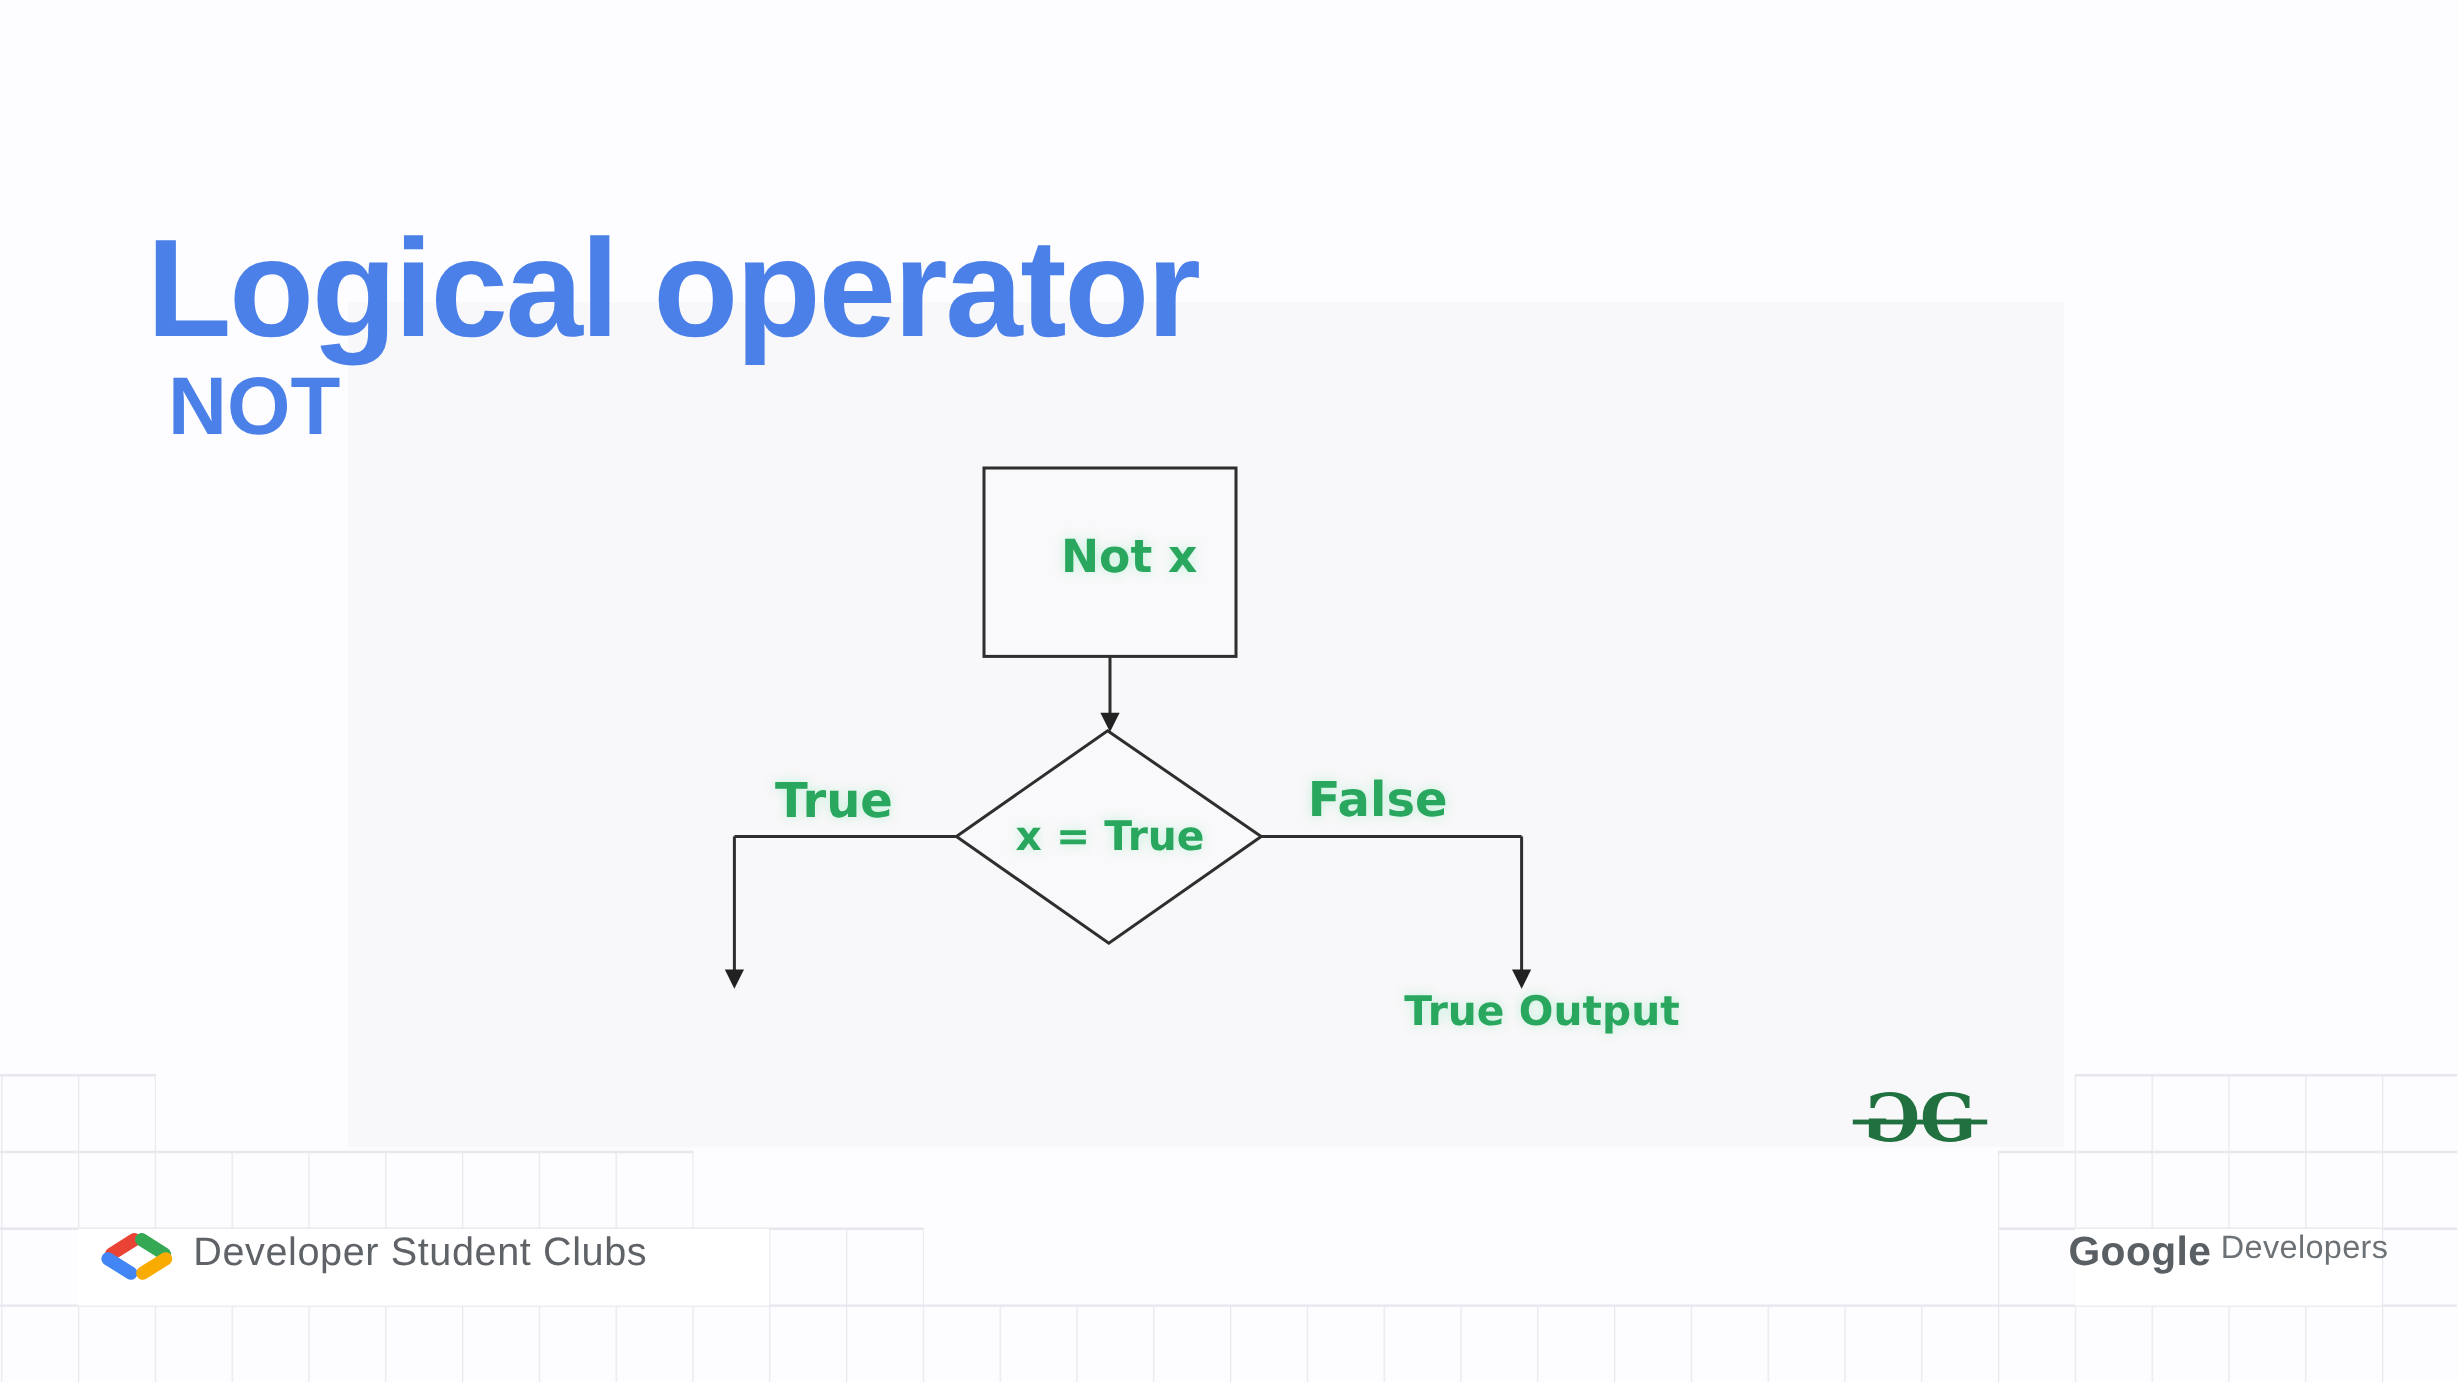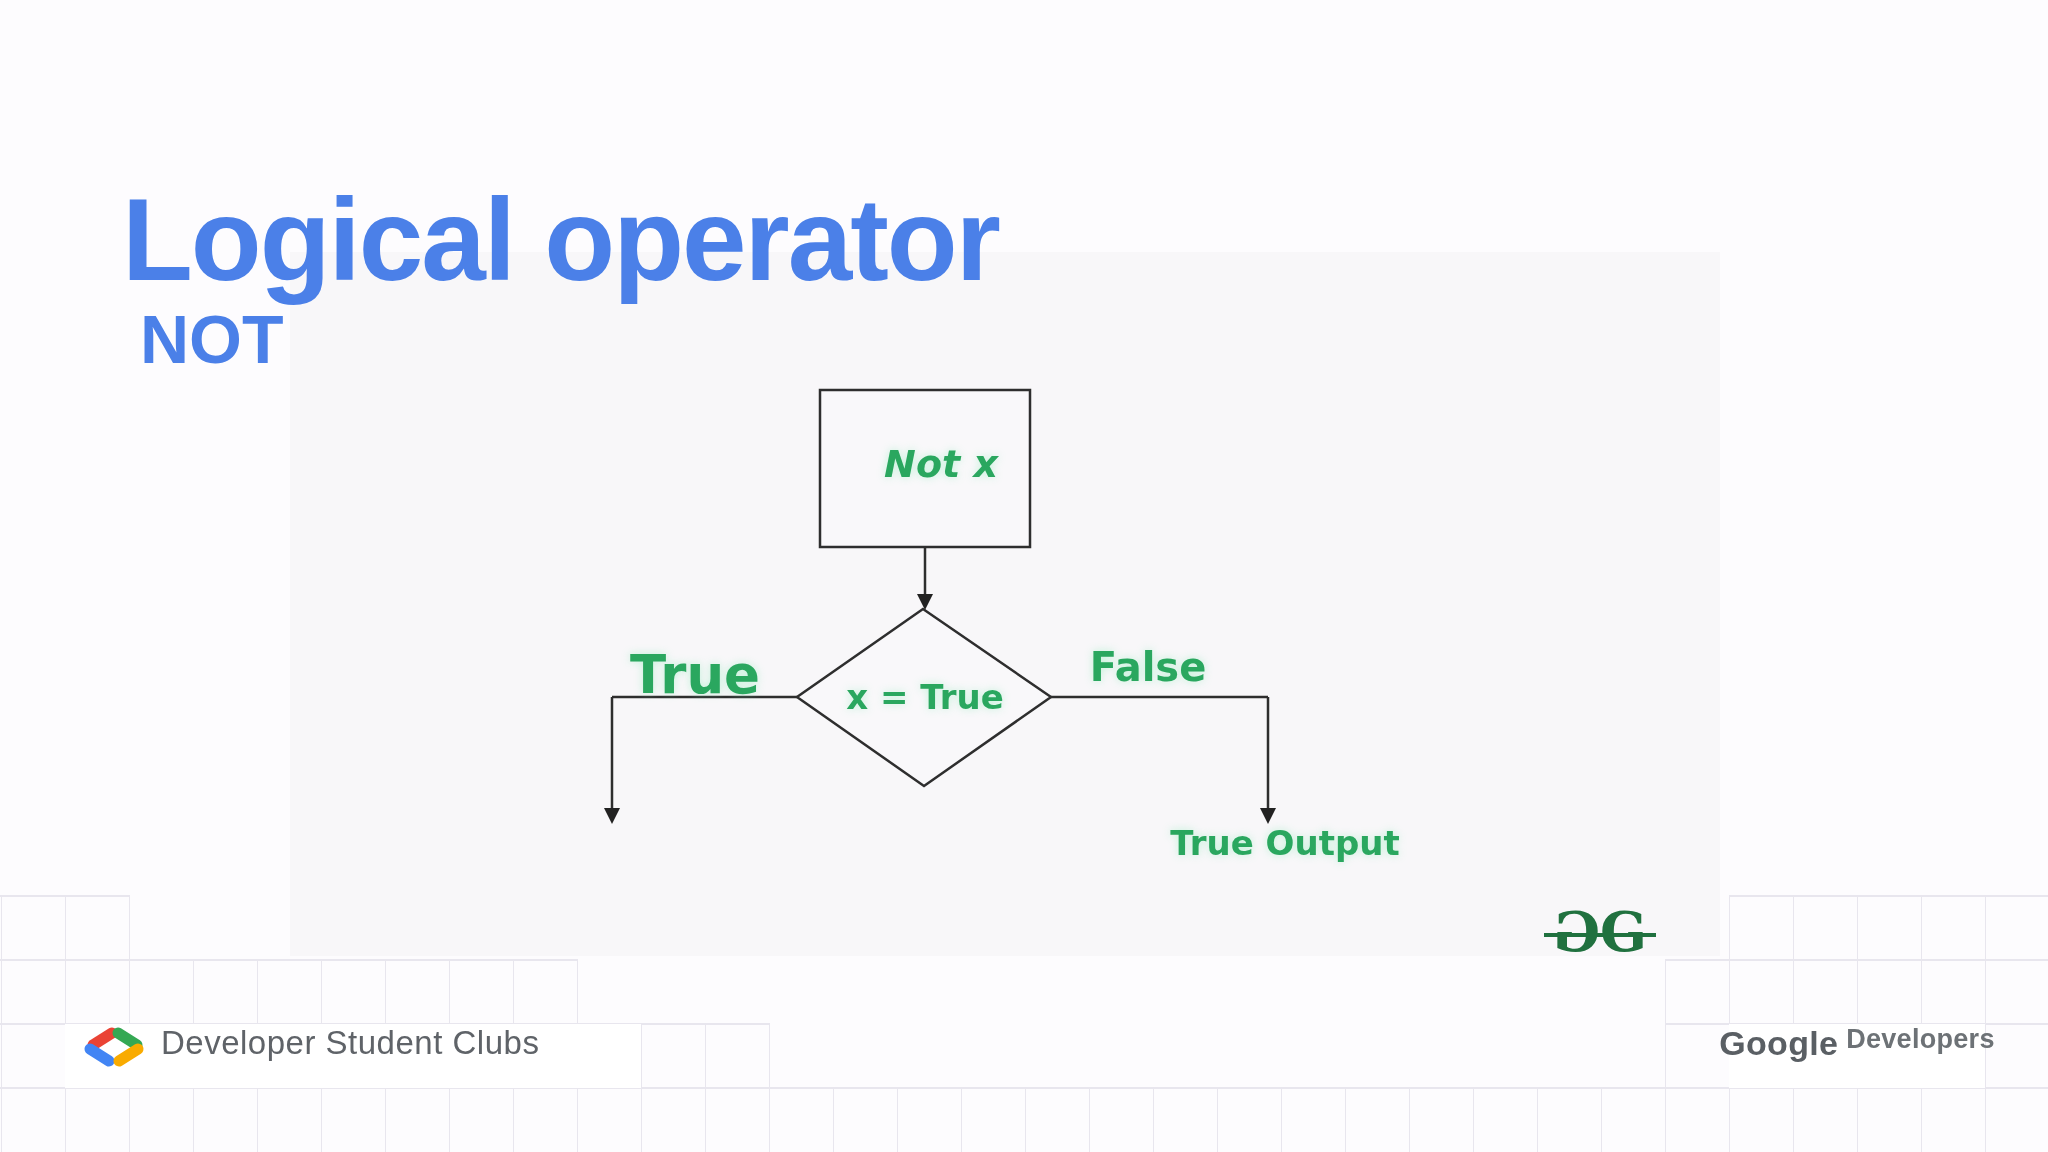--- a/index.html
+++ b/index.html
@@ -37,23 +37,23 @@
   .fc-shape{fill:#f9f8fa;stroke:#2e2e2e;stroke-width:2.5;}
   .fc-line{stroke:#2e2e2e;stroke-width:2.5;fill:none;}
   .fc-arrow{fill:#222222;stroke:none;}
   .fc-label{
     position:absolute;text-align:center;
     font-family:"DejaVu Sans", sans-serif;font-weight:700;
     color:#2aa75f;
     text-shadow:0 0 9px rgba(130,235,180,0.45);
     line-height:1.1;
   }
-  .lbl-process{left:820px;top:444px;width:242px;font-size:38px;font-style:italic;}
+  .lbl-process{left:820px;top:444px;width:242px;font-size:38px;}
   .lbl-decision{left:795px;top:679px;width:260px;font-size:34px;}
-  .lbl-branch-left{left:620px;top:646px;width:150px;font-size:53px;}
+  .lbl-branch-left{left:620px;top:646px;width:150px;font-size:40px;}
   .lbl-branch-right{left:1068px;top:645px;width:160px;font-size:40px;}
   .lbl-output-left{left:455px;top:823px;width:320px;font-size:40px;}
   .lbl-output-right{left:1125px;top:825px;width:320px;font-size:34px;}
   
   .gfg{
     position:absolute;left:1544px;top:906px;width:112px;height:52px;
     text-align:center;color:#20713f;
     font-family:"DejaVu Serif", serif;font-size:55px;font-weight:600;line-height:52px;
   }
   .gfg .flip{display:inline-block;transform:scaleX(-1);}
@@ -67,21 +67,21 @@
     display:flex;
   }
   .badge-dsc{left:65px;width:576px;}
   .badge-gd{left:1729px;width:256px;justify-content:center;}
   .dsc-icon{margin-left:16px;flex:0 0 auto;}
   .dsc-text{
     margin-left:14px;font-size:33px;color:#5f6368;letter-spacing:0.5px;
     white-space:nowrap;
   }
   .gd-name{font-size:34px;font-weight:700;color:#5a5f64;letter-spacing:0.3px;}
-  .gd-suffix{font-size:27px;font-weight:700;color:#6d7276;margin-left:8px;letter-spacing:0.3px;}
+  .gd-suffix{font-size:27px;font-weight:400;color:#6d7276;margin-left:8px;letter-spacing:0.3px;}
 </style>
 </head>
 <body>
 
 <div class="slide">
 
   <div class="fc-panel"></div>
 
   <svg class="grid-svg" viewBox="0 0 2048 1152">
     <defs>

